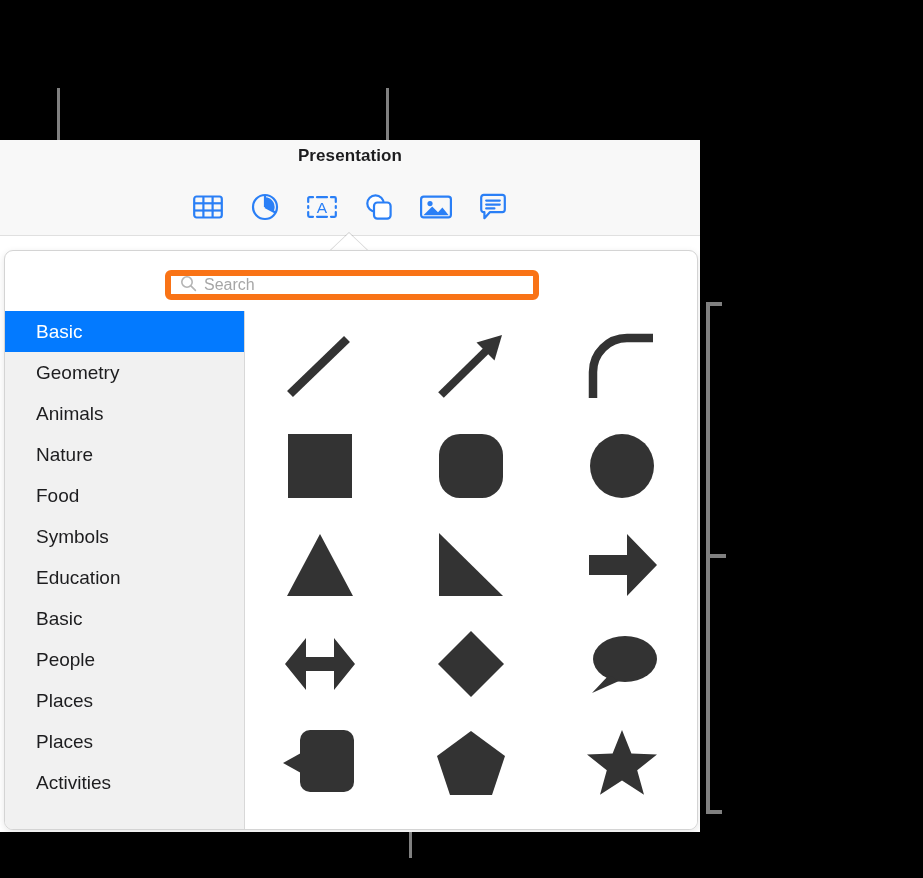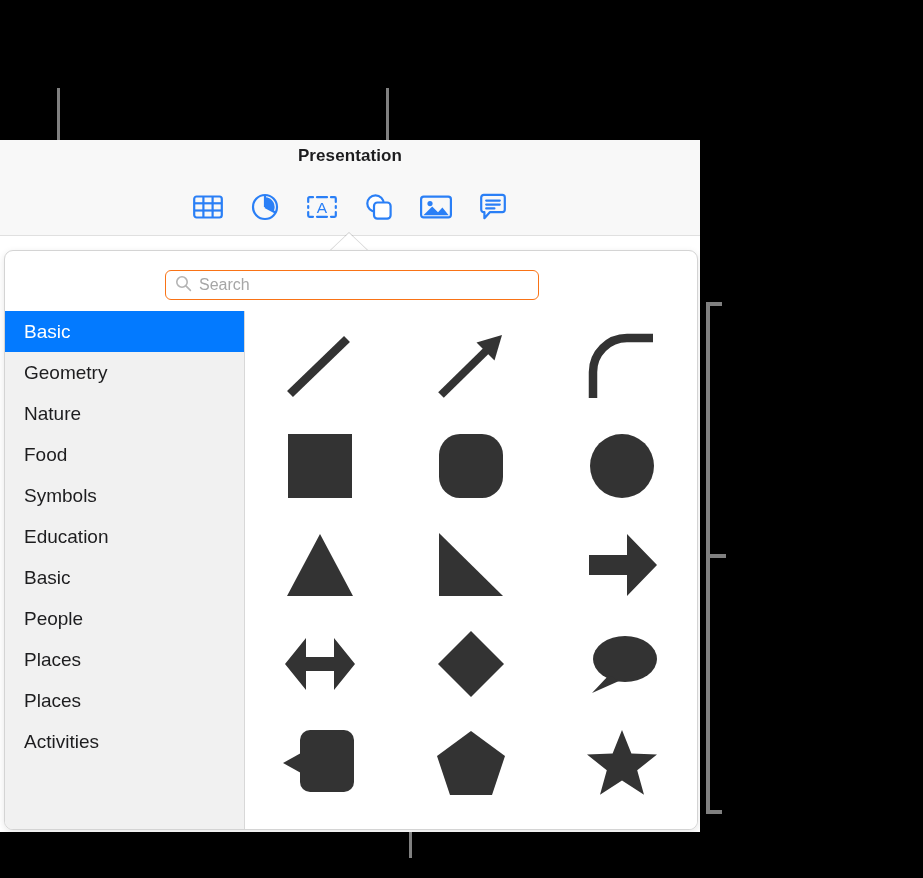--- a/index.html
+++ b/index.html
@@ -113,21 +113,21 @@
     height: 60px;
   }
   #search-field {
     position: absolute;
     left: 160px;
     top: 19px;
     width: 374px;
     height: 30px;
     box-sizing: border-box;
     background: #ffffff;
-    border: 1px solid #f97316;
+    border: 6px solid #f97316;
     border-radius: 6px;
     display: flex;
     align-items: center;
     padding: 0 9px;
     gap: 7px;
   }
   #search-placeholder {
     font-size: 16px;
     color: #a6a6a6;
   }
@@ -146,21 +146,21 @@
     height: 100%;
     background: #f1f1f1;
     border-right: 1px solid #d8d8d8;
     box-sizing: border-box;
     overflow: hidden;
     position: relative;
   }
   .cat-item {
     height: 41px;
     line-height: 41px;
-    padding-left: 19px;
+    padding-left: 31px;
     font-size: 19px;
     color: #1d1d1f;
     box-sizing: border-box;
     white-space: nowrap;
   }
   .cat-item.selected {
     background: #037aff;
     color: #ffffff;
   }
 
@@ -338,20 +338,21 @@
         <span id="search-placeholder">Search</span>
       </div>
     </div>
 
     <div id="popover-body">
 
       <div id="category-sidebar">
 
       <div class="cat-item selected"><span>Basic</span></div>
           <div class="cat-item"><span>Geometry</span></div>
+          <div class="cat-item"><span>Animals</span></div>
           <div class="cat-item"><span>Nature</span></div>
           <div class="cat-item"><span>Food</span></div>
           <div class="cat-item"><span>Symbols</span></div>
           <div class="cat-item"><span>Education</span></div>
           <div class="cat-item"><span>Basic</span></div>
           <div class="cat-item"><span>People</span></div>
           <div class="cat-item"><span>Places</span></div>
           <div class="cat-item"><span>Places</span></div>
           <div class="cat-item"><span>Activities</span></div>
         </div>

